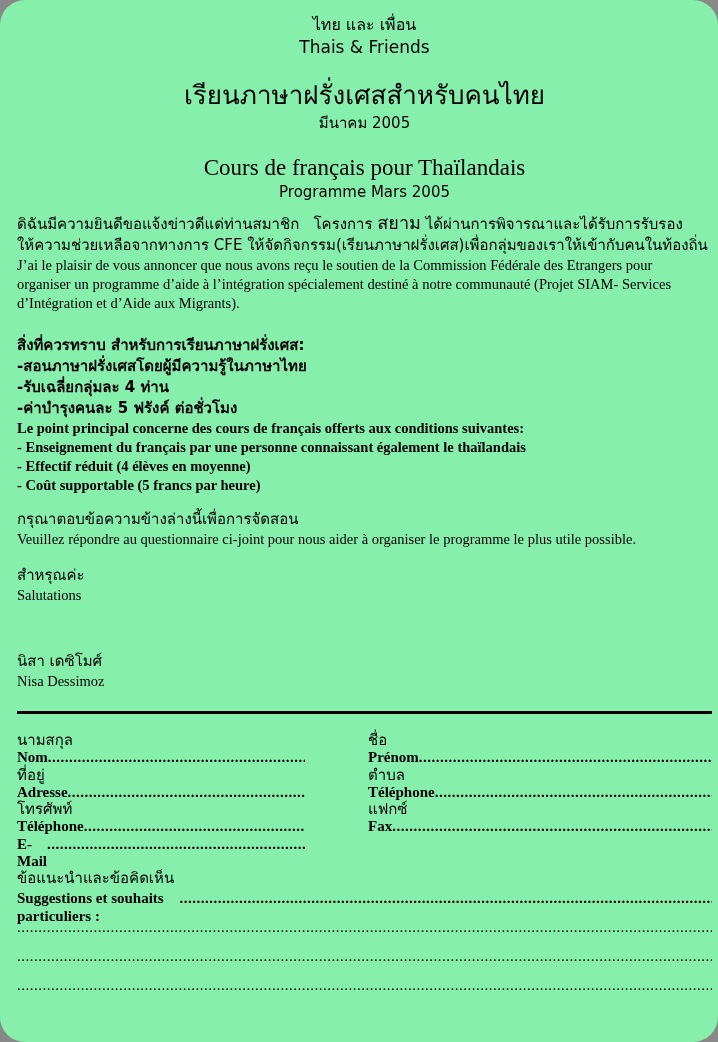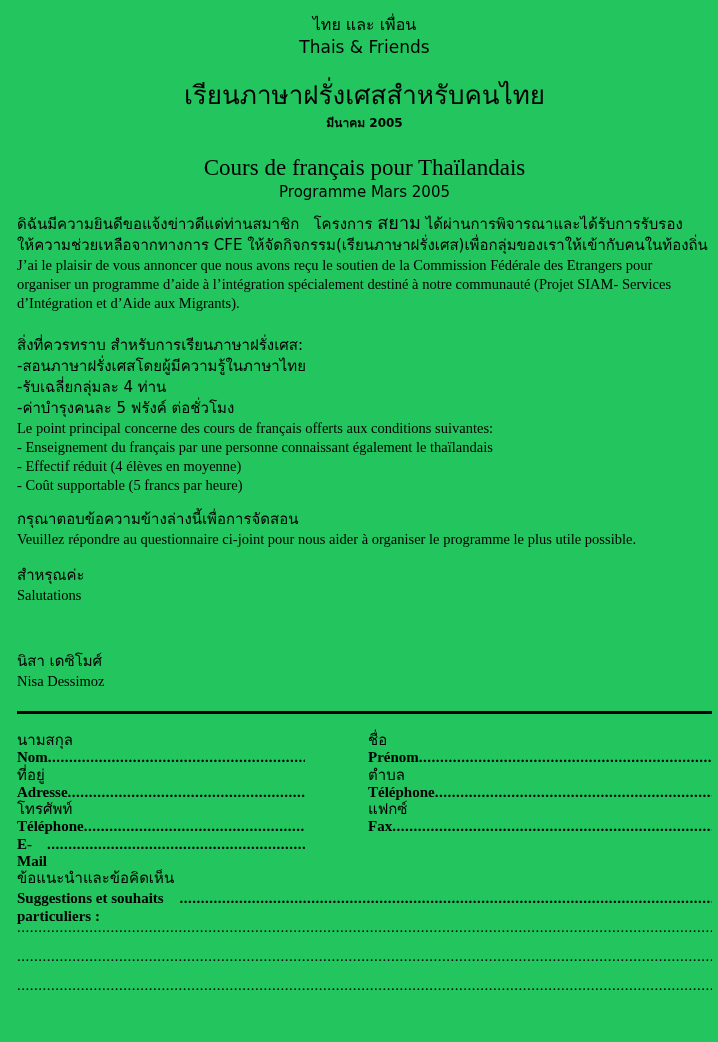--- a/index.html
+++ b/index.html
@@ -1,29 +1,29 @@
 <!DOCTYPE html>
 <html><head>
 <meta charset="utf-8">
 <style>
   html,body { margin:0; padding:0; background:#888; }
   .page {
     position:relative; width:718px; height:1042px; margin:0 auto;
-    background:#22c55e; color:#000; overflow:hidden;
-    box-sizing:border-box; padding:14px 6px 0 17px;
+    background:#86efac; color:#000; overflow:hidden;
+    box-sizing:border-box; padding:14px 6px 0 17px;border-radius:25px;
   }
   .thai  { font-family:"DejaVu Sans", sans-serif; }
   .serif { font-family:"Liberation Serif", serif; }
   .center { text-align:center; }
 
   
   .org-thai { font-size:16px; line-height:22px; }
   .org-en   { font-size:17px; line-height:23px; }
   .title-thai { font-size:26px; line-height:32px; margin-top:20px; }
-  .date-thai  { font-size:12px; line-height:24px;font-weight:bold; }
+  .date-thai  { font-size:15px; line-height:24px; }
   .title-fr   { font-size:23px; line-height:28px; margin-top:19px; }
   .subtitle-fr{ font-size:15px; line-height:20px; }
 
   
   .t-line { font-size:15px; line-height:21px; white-space:pre; }
   .f-line { font-size:14.5px; line-height:19px; white-space:pre; }
   .siam { font-size:18px; }
   .sec { margin-top:16px; }
   .sig { margin-top:46px; }
 
@@ -56,21 +56,21 @@
 
 
   <div class="sec" style="margin-top:10px;">
     <div class="thai t-line"><span>ดิฉันมีความยินดีขอแจ้งข่าวดีแด่ท่านสมาชิก   โครงการ </span><span class="siam">สยาม</span><span> ได้ผ่านการพิจารณาและได้รับการรับรอง</span></div>
     <div class="thai t-line">ให้ความช่วยเหลือจากทางการ CFE ให้จัดกิจกรรม(เรียนภาษาฝรั่งเศส)เพื่อกลุ่มของเราให้เข้ากับคนในท้องถิ่น</div>
     <div class="serif f-line">J’ai le plaisir de vous annoncer que nous avons reçu le soutien de la Commission Fédérale des Etrangers pour</div>
     <div class="serif f-line">organiser un programme d’aide à l’intégration spécialement destiné à notre communauté (Projet SIAM- Services</div>
     <div class="serif f-line">d’Intégration et d’Aide aux Migrants).</div>
   </div>
 
-  <div class="sec" style="margin-top:22px;">
+  <div class="sec" style="margin-top:22px;font-weight:bold;">
     <div class="thai t-line">สิ่งที่ควรทราบ สำหรับการเรียนภาษาฝรั่งเศส:</div>
     <div class="thai t-line">-สอนภาษาฝรั่งเศสโดยผู้มีความรู้ในภาษาไทย</div>
     <div class="thai t-line">-รับเฉลี่ยกลุ่มละ 4 ท่าน</div>
     <div class="thai t-line">-ค่าบำรุงคนละ 5 ฟรังค์ ต่อชั่วโมง</div>
     <div class="serif f-line">Le point principal concerne des cours de français offerts aux conditions suivantes:</div>
     <div class="serif f-line">- Enseignement du français par une personne connaissant également le thaïlandais</div>
     <div class="serif f-line">- Effectif réduit (4 élèves en moyenne)</div>
     <div class="serif f-line">- Coût supportable (5 francs par heure)</div>
   </div>
 

